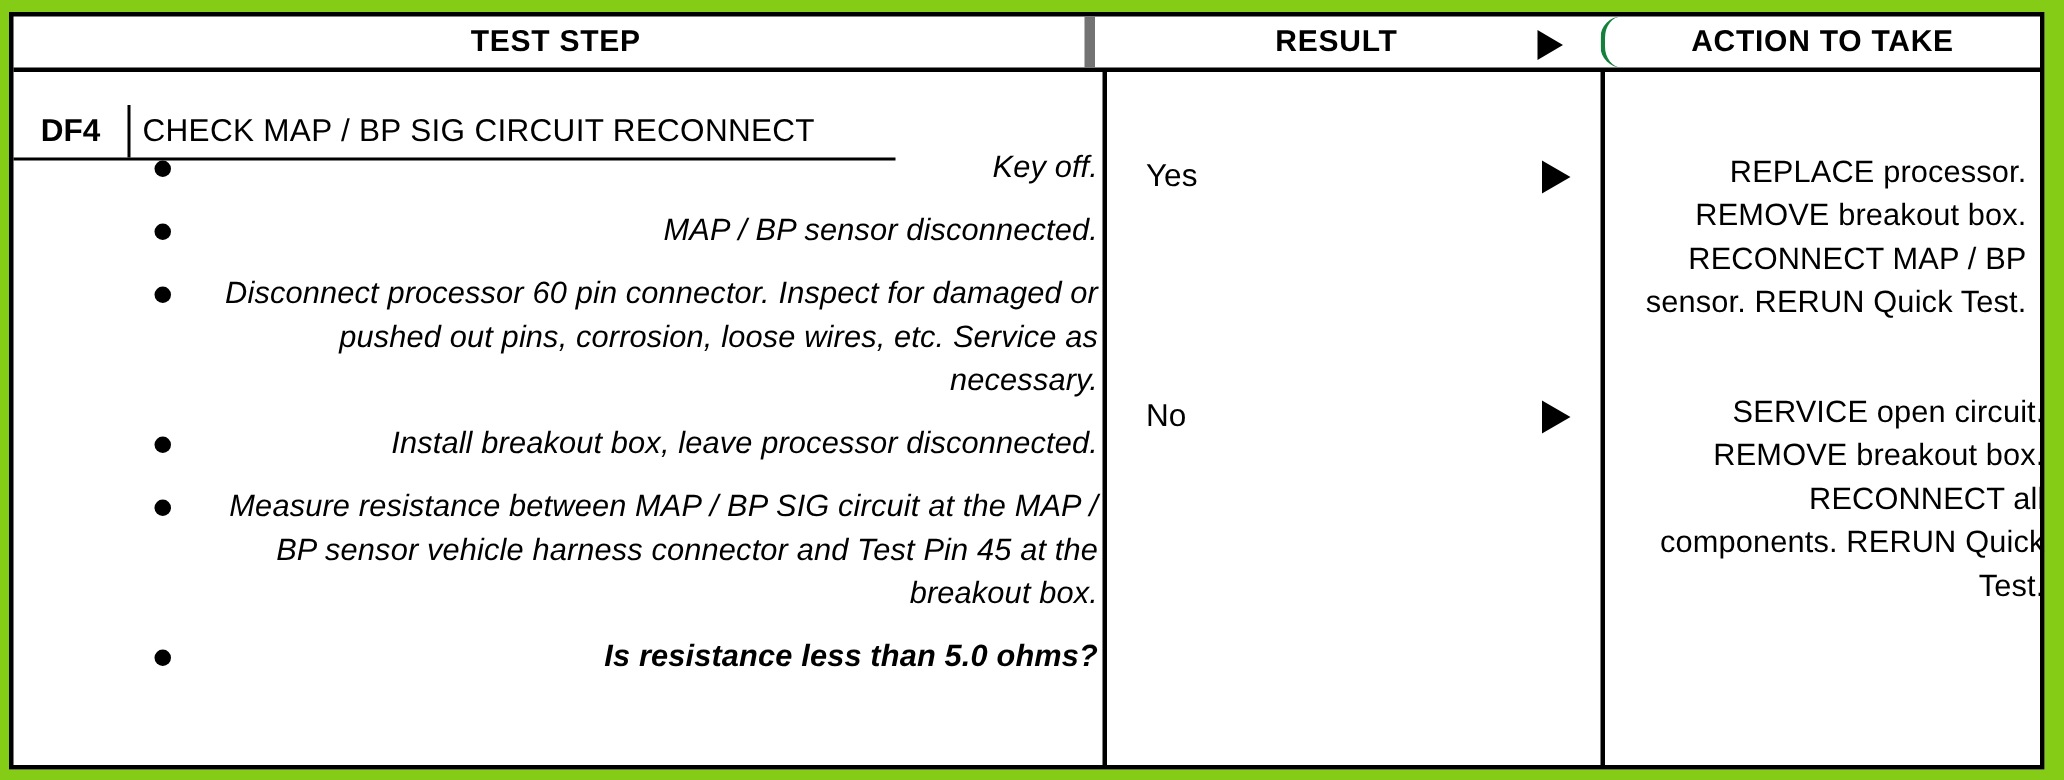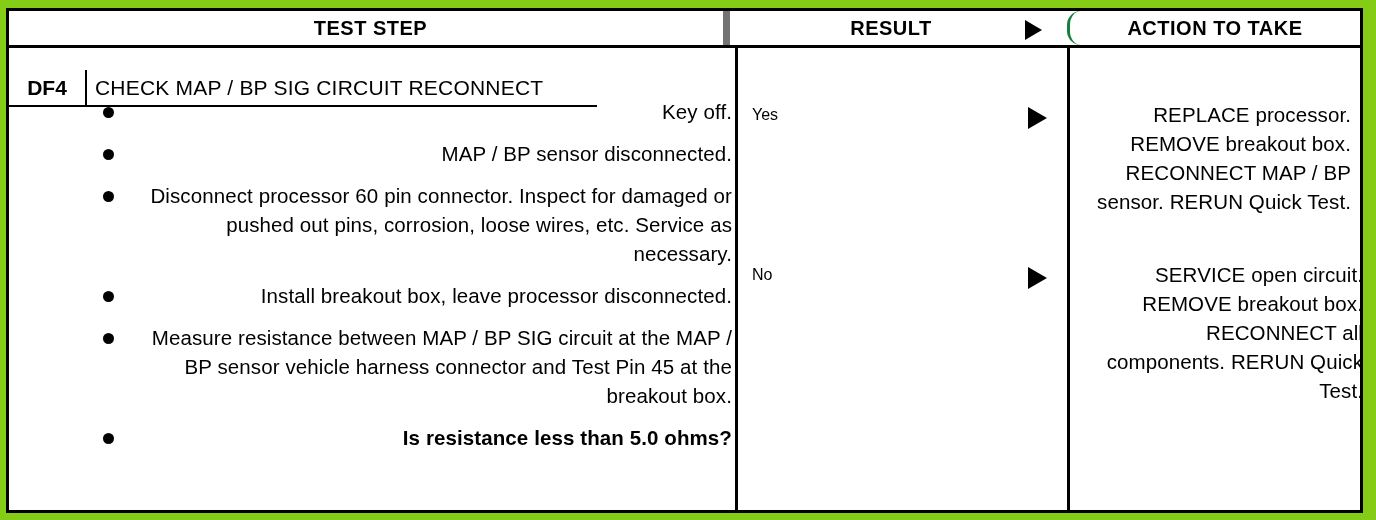--- a/index.html
+++ b/index.html
@@ -126,20 +126,21 @@
     padding: 12px 0 0 0;
     box-sizing: border-box;
   }
   .step-item {
     position: relative;
     padding-left: 132px;
     margin-bottom: 13px;
     font-size: 20.5px;
     line-height: 29px;
     letter-spacing: 0.1px;
+    font-style: italic;
   }
   .step-item.last { margin-bottom: 0; padding-left: 40px; }
   .step-item.bold { font-weight: bold; }
   .step-item .dot {
     position: absolute;
     left: 94px;
     top: 10px;
     width: 11px;
     height: 11px;
     border-radius: 50%;
@@ -149,22 +150,22 @@
   
   .result-col {
     position: absolute;
     left: 729px;
     top: 37px;
     width: 329px;
     height: 465px;
   }
   .result-item {
     position: absolute;
-    left: 14px;
-    font-size: 16px;
+    left: 26px;
+    font-size: 21px;
   }
   .result-item.r0 { top: 58px; }
   .result-item.r1 { top: 218px; }
 
   .row-tri {
     position: absolute;
     left: 290px;
     width: 0; height: 0;
     border-top: 11px solid transparent;
     border-bottom: 11px solid transparent;

